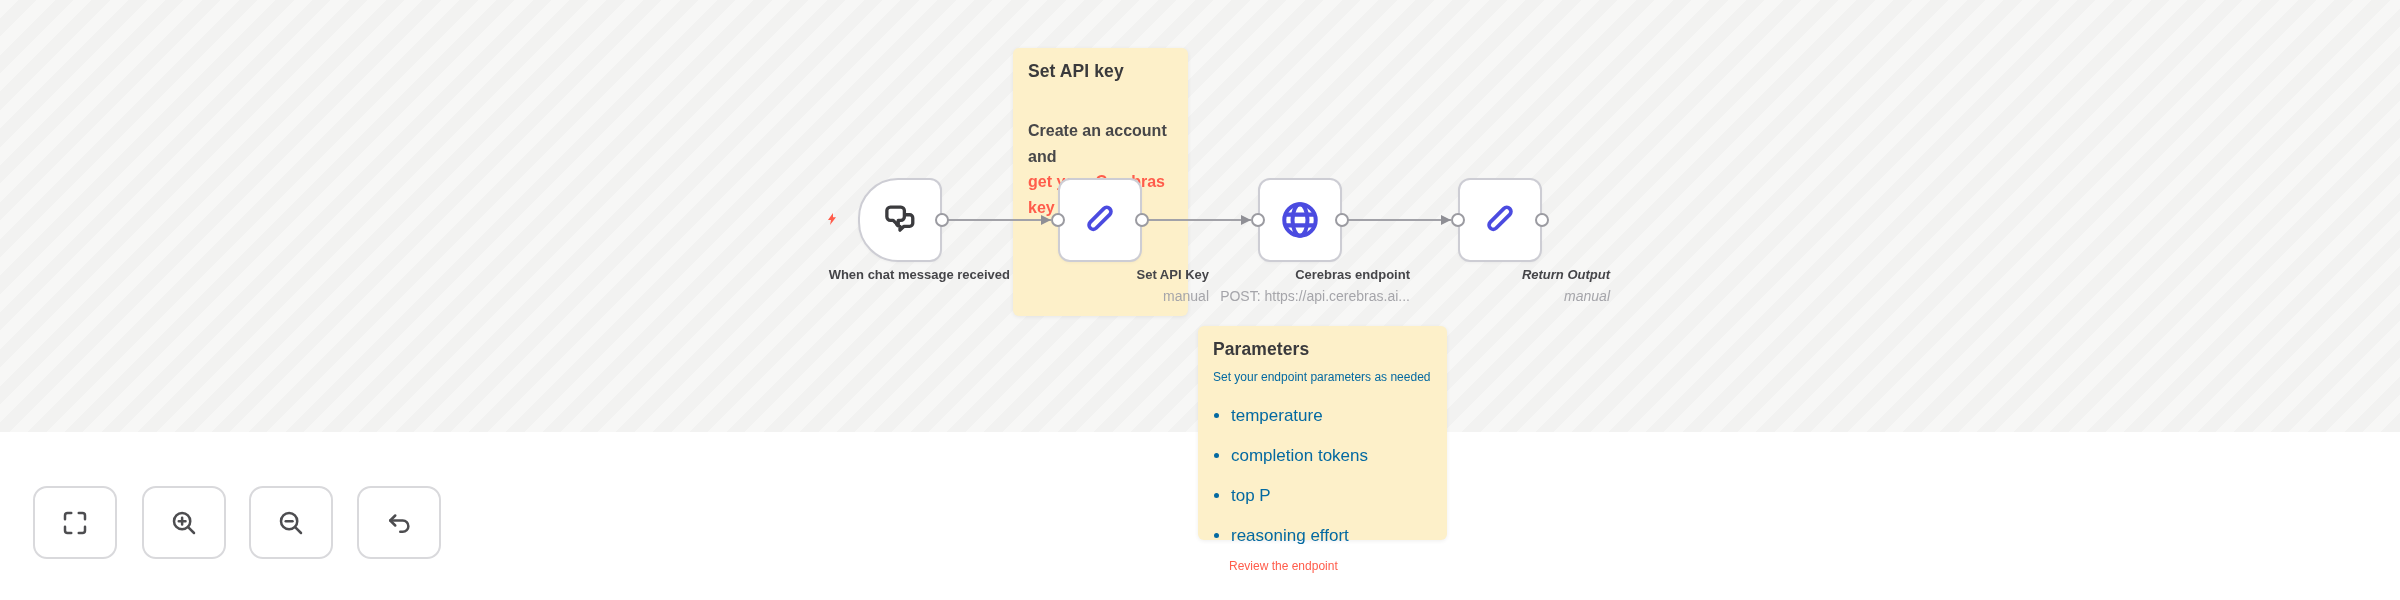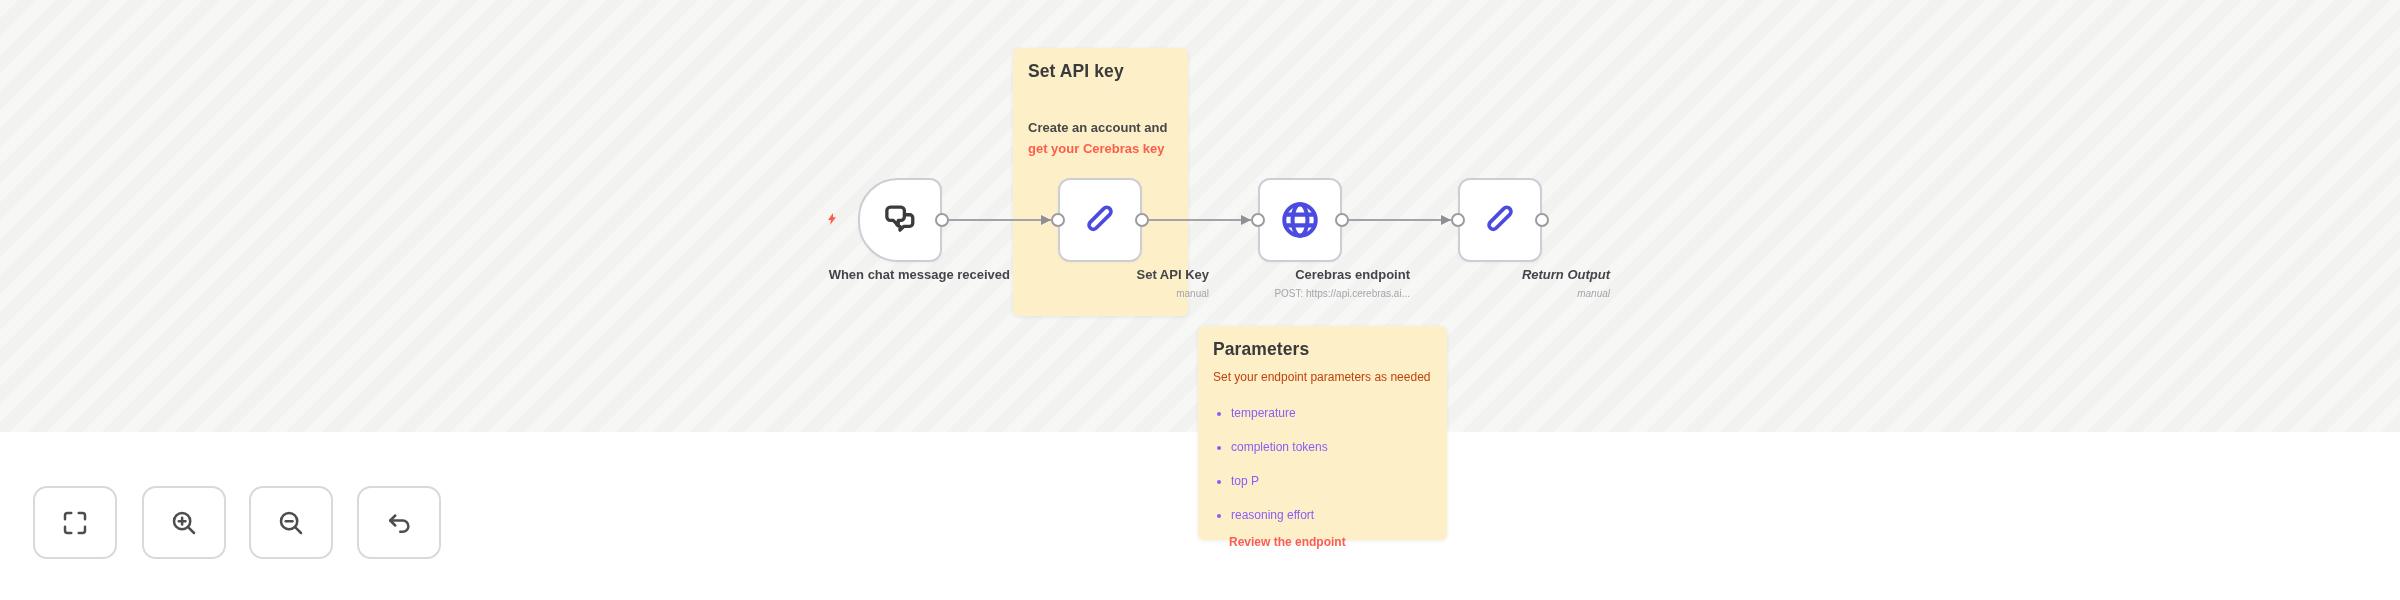--- a/index.html
+++ b/index.html
@@ -34,36 +34,36 @@
     box-shadow:0 1px 4px rgba(0,0,0,0.07);
     padding:13px 15px;
   }
   .sticky-1{left:1013px;top:48px;width:175px;height:268px;}
   .sticky-2{left:1198px;top:326px;width:249px;height:214px;}
   .sticky h2{
     margin:0 0 9px 0;
     font-size:17.5px;font-weight:700;color:#3a3a3c;letter-spacing:.1px;
   }
   .sticky-1 .sticky-body{
-    font-size:13px;font-weight:700;color:#474749;line-height:1.6;margin-top:36px;
+    font-size:16px;font-weight:700;color:#474749;line-height:1.6;margin-top:36px;
   }
   .sticky-2 .sticky-body{
-    font-size:12px;font-weight:400;color:#c2410c;line-height:1.45;
+    font-size:12px;font-weight:400;color:#0369a1;line-height:1.45;
   }
   .sticky-link{
     color:var(--accent-red);font-weight:700;cursor:pointer;
   }
   .sticky ul{
     margin:11px 0 0 0;padding:0 0 0 18px;
   }
   .sticky li{
-    font-size:12px;color:#8b5cf6;margin-bottom:7px;margin-top:20px;
+    font-size:17px;color:#0369a1;margin-bottom:7px;margin-top:20px;
   }
   .sticky-2 .sticky-link{
-    display:block;margin:13px 0 0 16px;font-size:12px;font-weight:700;
+    display:block;margin:13px 0 0 16px;font-size:12px;font-weight:400;
   }
 
   
   .edge{
     position:absolute;z-index:2;top:219px;height:2px;
     background:var(--connector);
   }
   .edge-arrow{
     position:absolute;z-index:2;top:215px;width:0;height:0;
     border-top:5px solid transparent;border-bottom:5px solid transparent;
@@ -94,21 +94,21 @@
     text-align:right;
   }
   .cap-1{left:790px;}
   .cap-2{left:989px;}
   .cap-3{left:1190px;}
   .cap-4{left:1390px;font-style:italic;}
   .node-label{
     font-size:13px;font-weight:700;color:var(--text-primary);line-height:1.45;
   }
   .node-sublabel{
-    margin-top:3px;font-size:10px;font-weight:400;color:var(--text-muted);
+    margin-top:3px;font-size:14px;font-weight:400;color:var(--text-muted);
     white-space:nowrap;
   }
 
   .trigger-bolt{
     position:absolute;z-index:3;left:824px;top:211px;width:16px;height:16px;
   }
 
   
   .ctrl{
     position:absolute;z-index:5;top:486px;width:84px;height:73px;

